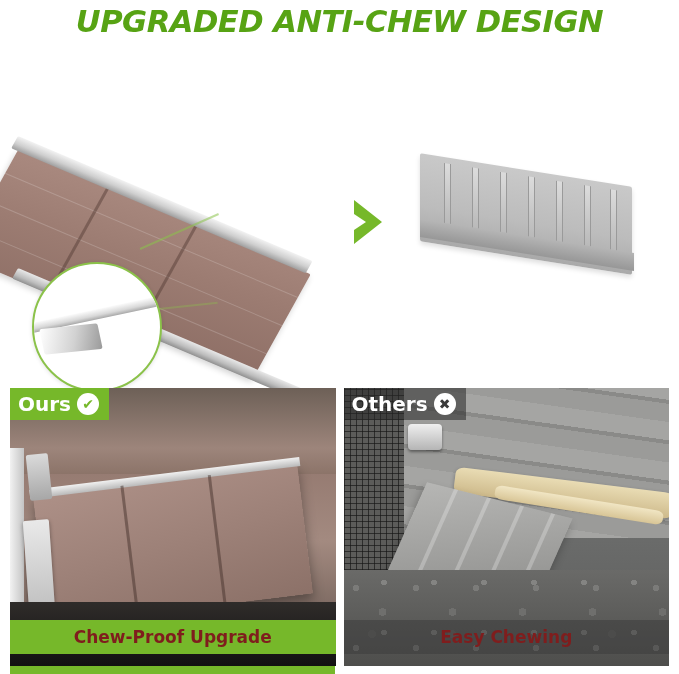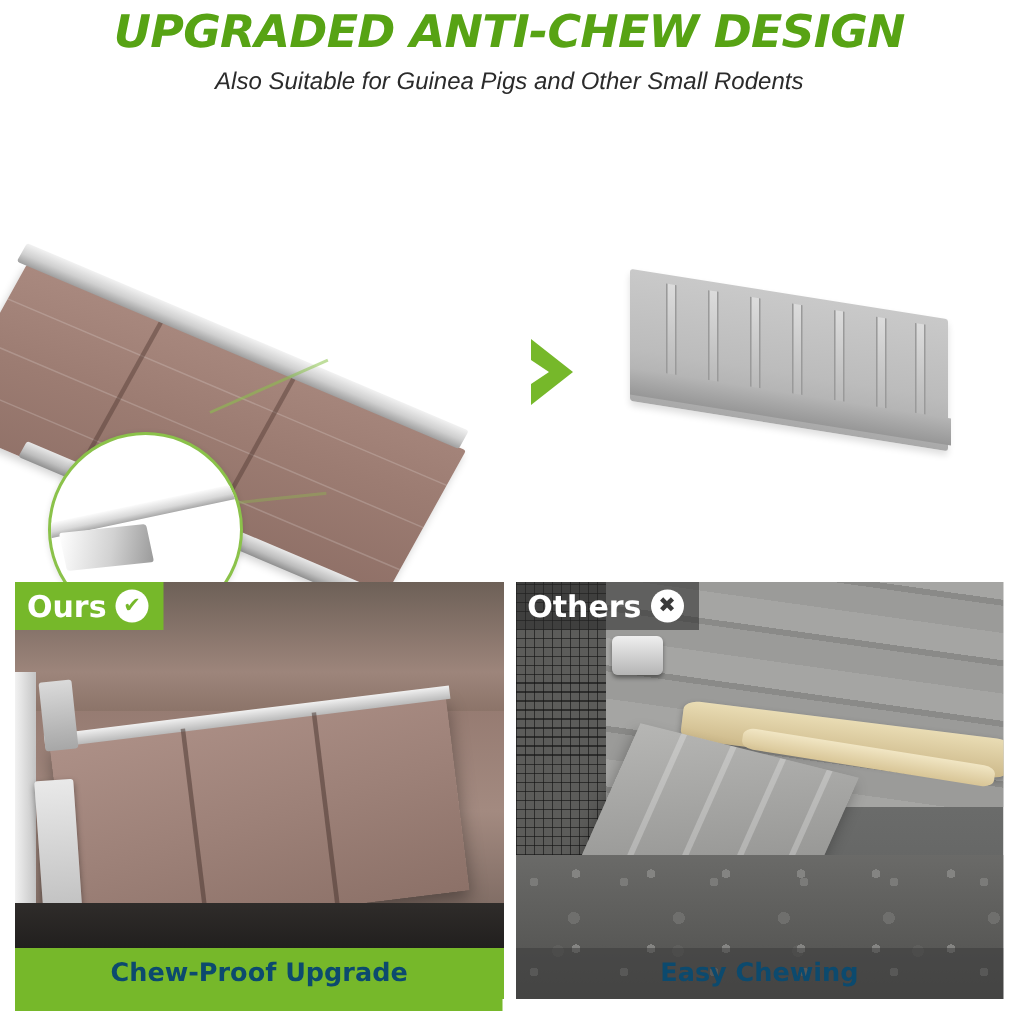--- a/index.html
+++ b/index.html
@@ -402,49 +402,48 @@
     line-height: 1;
   }
   .tag.ours .badge { background: #ffffff; color: #76b82a; }
   .tag.others .badge { background: #ffffff; color: #3a3a3a; }
 
   
   .caption {
     position: absolute;
     left: 0;
     right: 0;
-    bottom: 0;
+    bottom: 12px;
     height: 34px;
     display: flex;
     align-items: center;
     justify-content: center;
     font-size: 17px;
     font-weight: bold;
-    color: #0c4a6e;
+    color: #7f1d1d;
     font-family: "DejaVu Sans", sans-serif;
   }
   .caption.ours { background: #76b82a; }
   .caption.others { background: rgba(60,60,60,0.55); }
 
   
   .bottom-strip {
     position: absolute;
     left: 10px;
     bottom: 0;
     width: 325px;
     height: 8px;
     background: #76b82a;
   }
 </style>
 </head>
 <body>
 
 <div class="header">
   <div class="headline">UPGRADED ANTI-CHEW DESIGN</div>
-  <div class="subhead">Also Suitable for Guinea Pigs and Other Small Rodents</div>
 </div>
 
 <div class="compare">
 
   <div class="ramp-ours">
     <div class="plank">
       <div class="line l1"></div>
       <div class="line l2"></div>
       <div class="line l3"></div>
       <div class="seam s1"></div>

